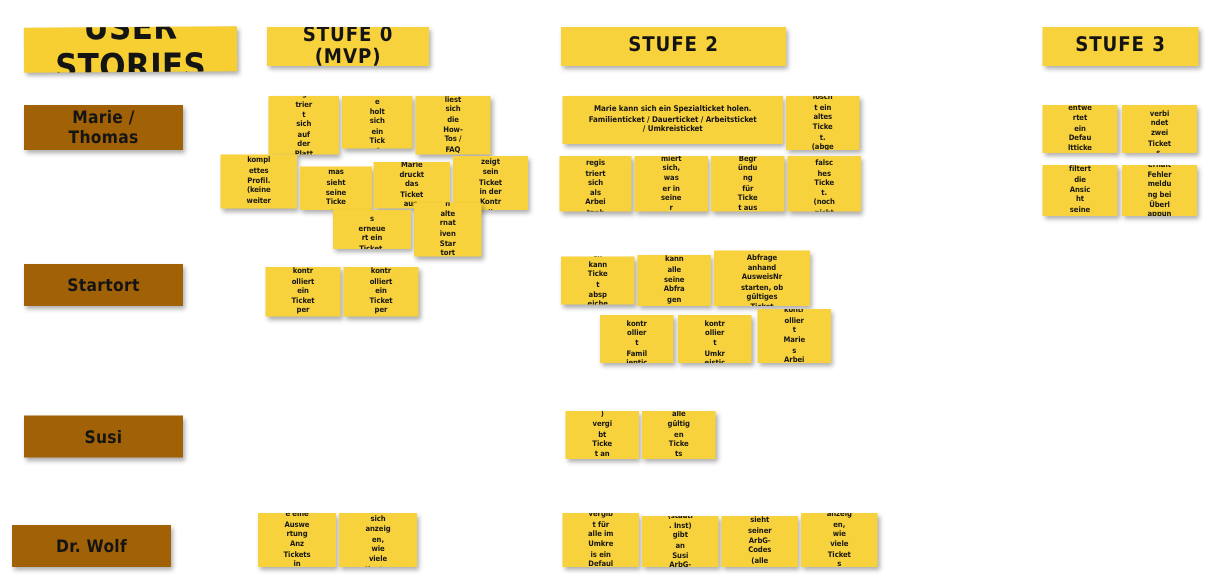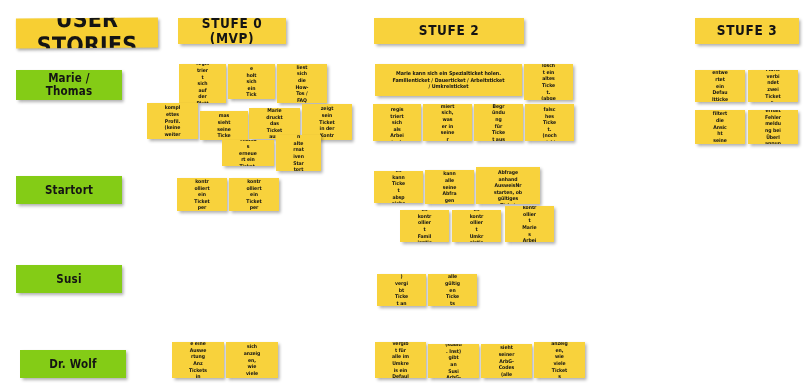--- a/index.html
+++ b/index.html
@@ -57,21 +57,21 @@
   
   .note.stage {
     background: #F8D23C;
     font-weight: bold;
     font-size: 13.5px;
     letter-spacing: 0.6px;
     font-family: "DejaVu Sans Condensed", "Liberation Sans Narrow", "Liberation Sans", sans-serif;
   }
   
   .note.persona {
-    background: #84cc16;
+    background: #a16207;
     font-weight: bold;
     font-size: 11.5px;
     letter-spacing: 0.2px;
     font-family: "DejaVu Sans Condensed", "Liberation Sans Narrow", "Liberation Sans", sans-serif;
   }
   
   .note.story {
     font-weight: bold;
     font-size: 5.1px;
     letter-spacing: -0.05px;
@@ -100,24 +100,24 @@
       </div>
       <div class="note stage" style="left:695px; top:6px; width:104px; height:26px;">
         <span class="txt">STUFE 3</span>
       </div>
       <div class="note persona" style="left:16px; top:58px; width:106px; height:30px;">
         <span class="txt">Marie / Thomas</span>
       </div>
       <div class="note persona" style="left:16px; top:164px; width:106px; height:28px;">
         <span class="txt">Startort</span>
       </div>
-      <div class="note persona" style="left:16px; top:253px; width:106px; height:28px;">
+      <div class="note persona" style="left:16px; top:265px; width:106px; height:28px;">
         <span class="txt">Susi</span>
       </div>
-      <div class="note persona" style="left:20px; top:338px; width:106px; height:28px;">
+      <div class="note persona" style="left:8px; top:338px; width:106px; height:28px;">
         <span class="txt">Dr. Wolf</span>
       </div>
       <div class="note story" style="left:179px; top:52px; width:47px; height:39px;">
         <span class="txt">Thomas registriert sich auf der Plattform.</span>
       </div>
       <div class="note story" style="left:228px; top:52px; width:47px; height:35px;">
         <span class="txt">Marie holt sich ein Ticket.</span>
       </div>
       <div class="note story" style="left:277px; top:52px; width:50px; height:39px;">
         <span class="txt">Thomas liest sich die How-Tos / FAQ durch.</span>

